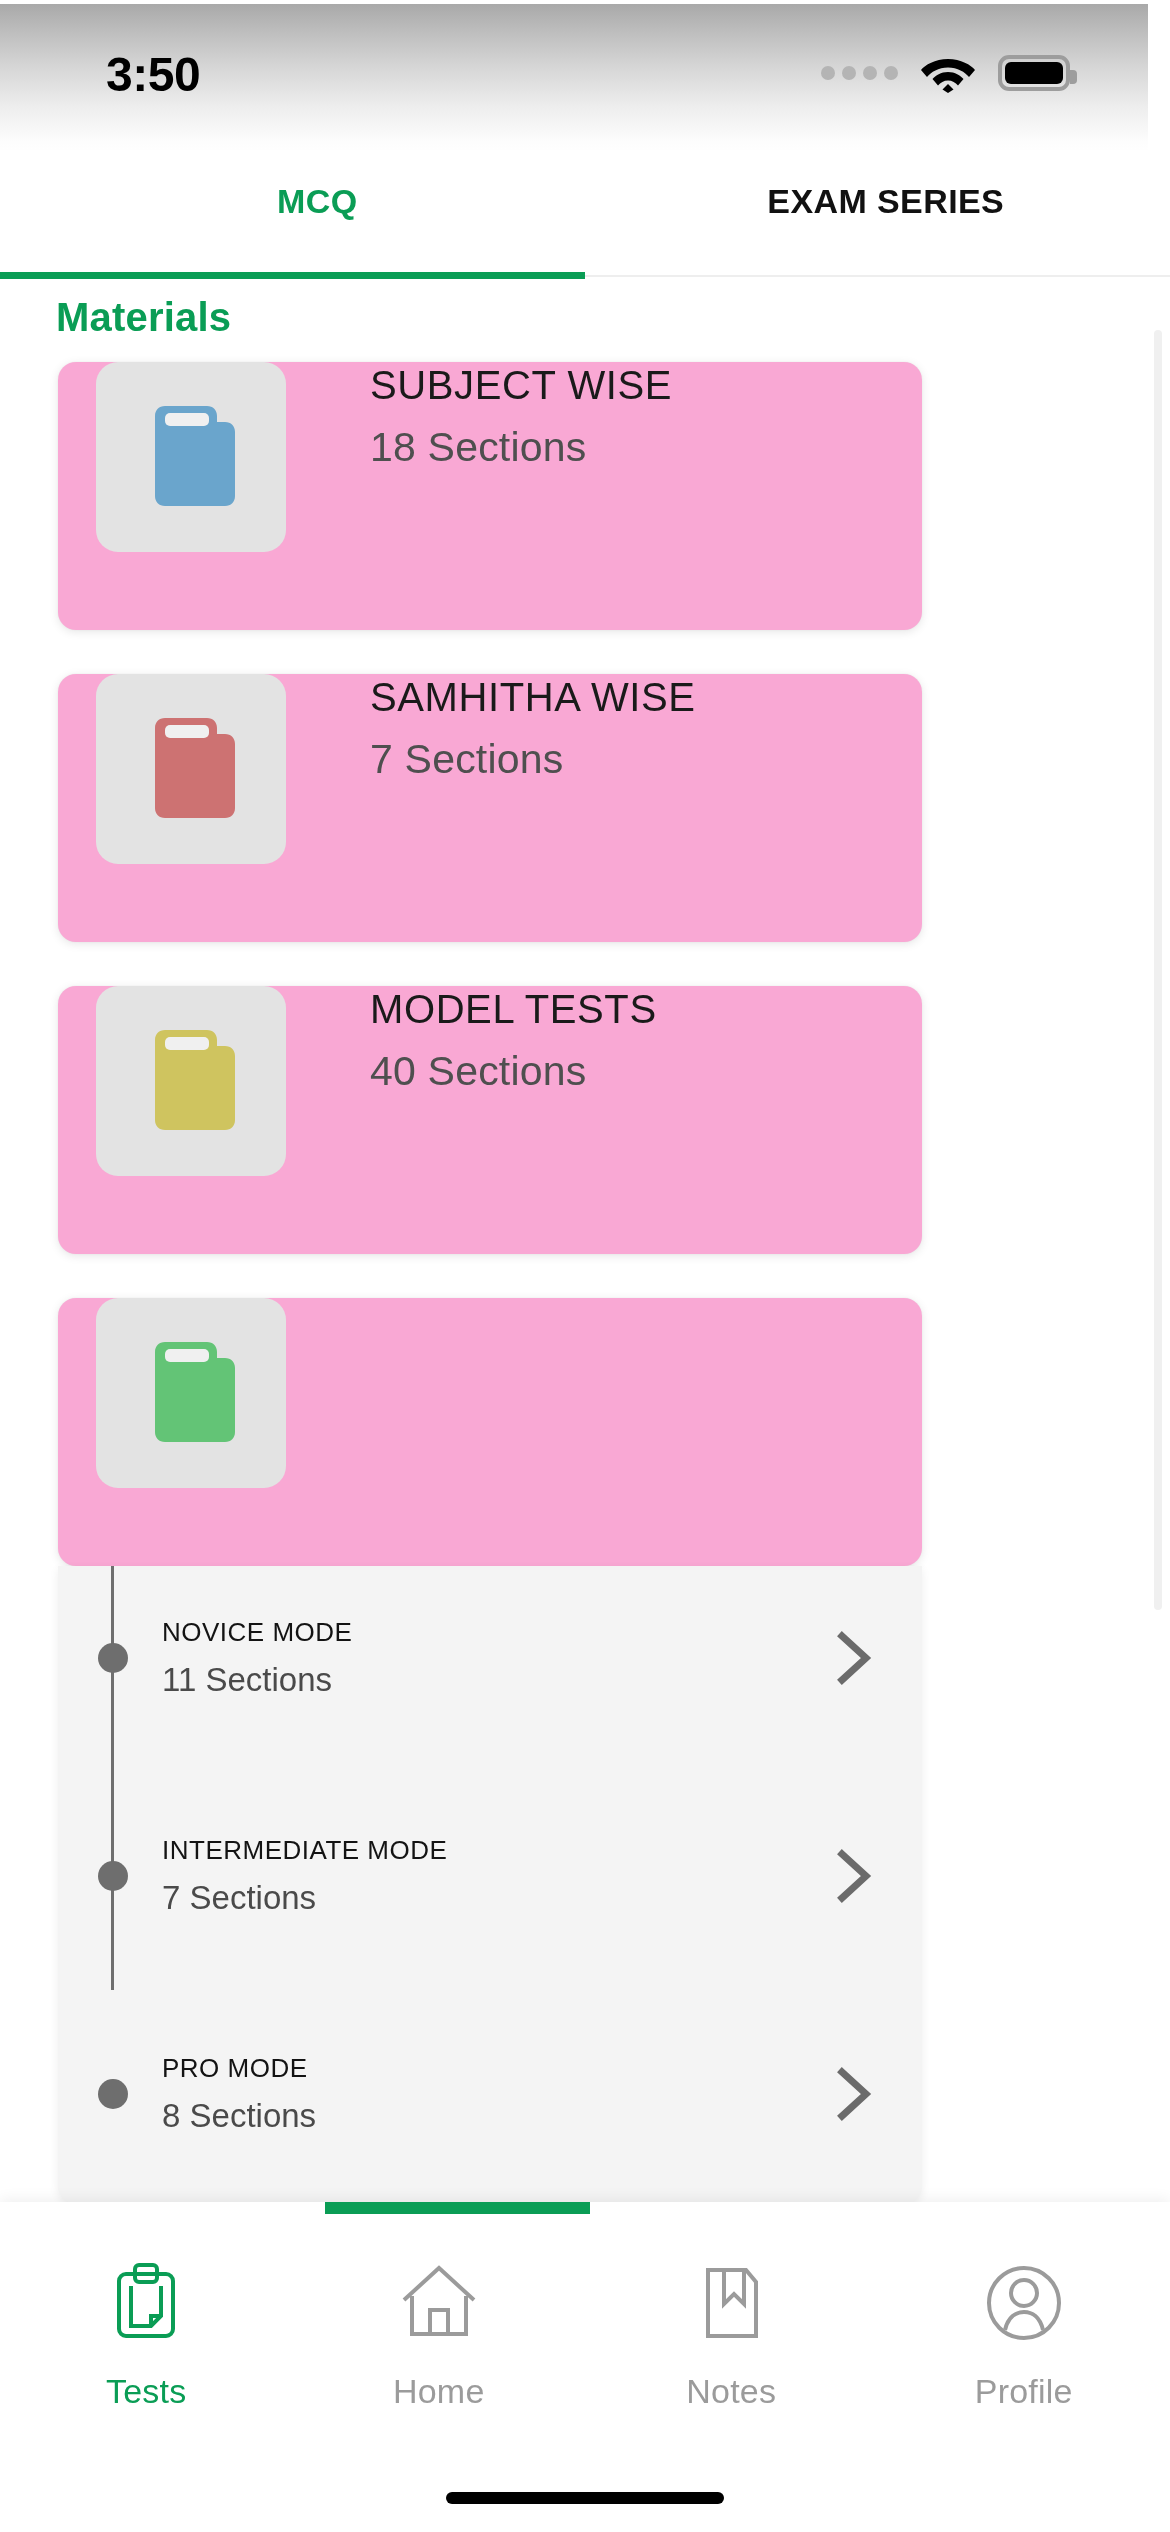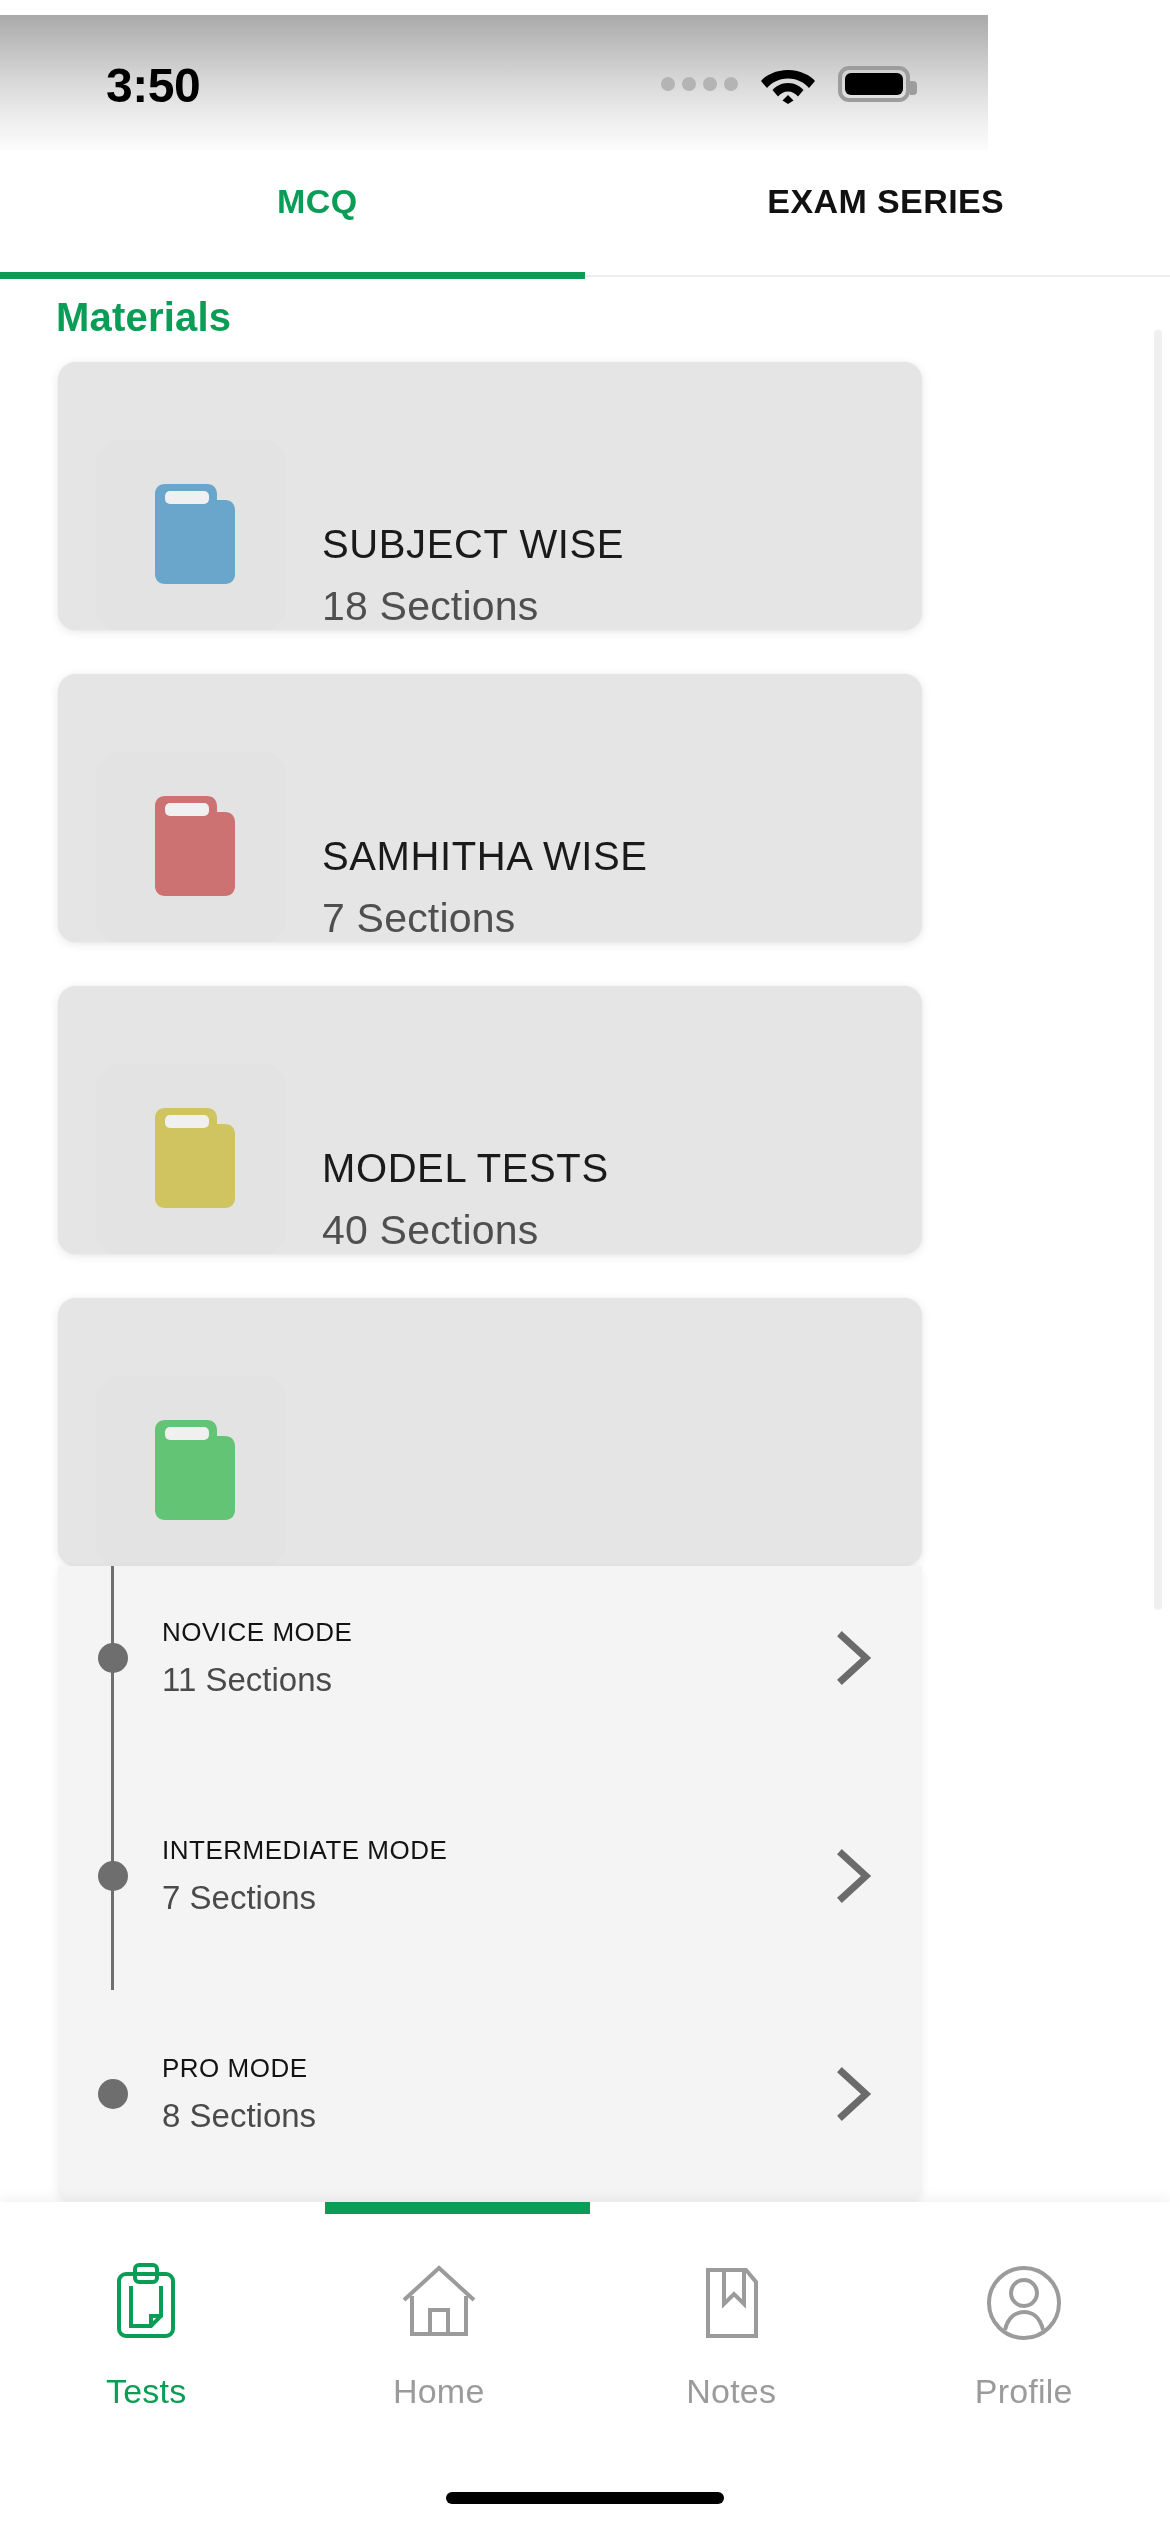--- a/index.html
+++ b/index.html
@@ -12,22 +12,22 @@
 
   body {
     font-family: "Liberation Sans", sans-serif;
     background: #ffffff;
     position: relative;
   }
 
   
   .status-bar {
     position: absolute;
-    top: 15px; left: 0;
-    width: 988px;
+    top: 4px; left: 0;
+    width: 1148px;
     height: 150px;
     background: linear-gradient(180deg,#a9a9a9 0%, #bdbdbd 18%, #d6d6d6 42%, #ededed 68%, #fdfdfd 92%, #ffffff 100%);
     display: flex;
     align-items: center;
     justify-content: space-between;
     padding: 0 78px 0 106px;
   }
   .status-time {
     font-size: 48px;
     font-weight: 600;
@@ -119,29 +119,30 @@
     font-weight: 600;
     color: #0a9d55;
     padding: 16px 0 0 56px;
     letter-spacing: 0.2px;
   }
 
   
   .card-list { padding: 22px 58px 0 58px; }
 
   .card {
-    background: #e5e5e5;
+    background: #f9a8d4;
     border-radius: 18px;
     box-shadow: 0 2px 10px rgba(0,0,0,0.10), 0 0 2px rgba(0,0,0,0.05);
     height: 268px;
     display: flex;
-    align-items: flex-end;
+    align-items: flex-start;
     padding-left: 38px;
     margin-bottom: 44px;
     cursor: pointer;
+    gap: 48px;
   }
   .card.expanded { margin-bottom: 0; }
 
   .card-icon-box {
     width: 190px; height: 190px;
     background: #e3e3e3;
     border-radius: 22px;
     display: flex;
     align-items: center;
     justify-content: center;

